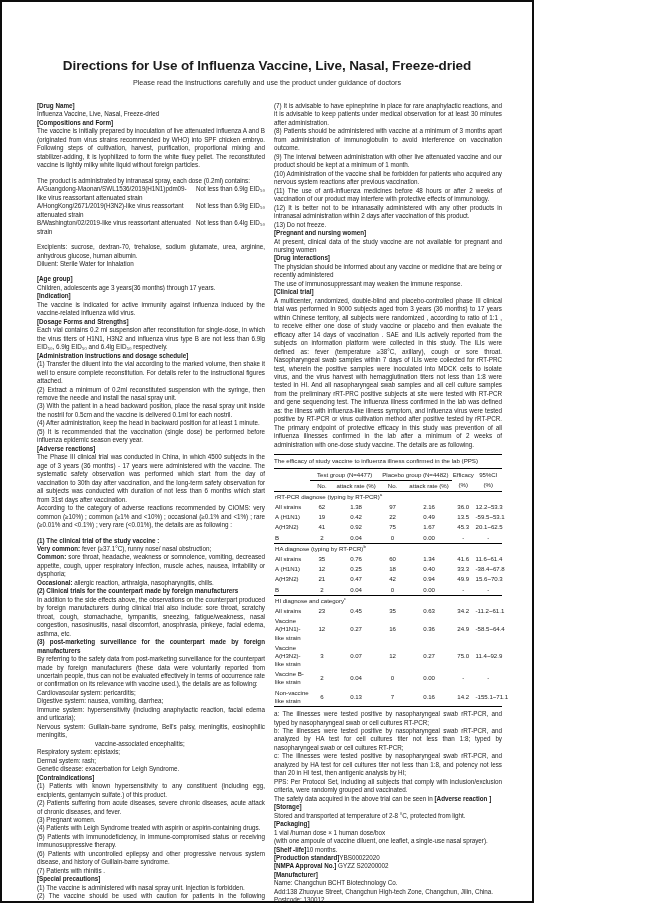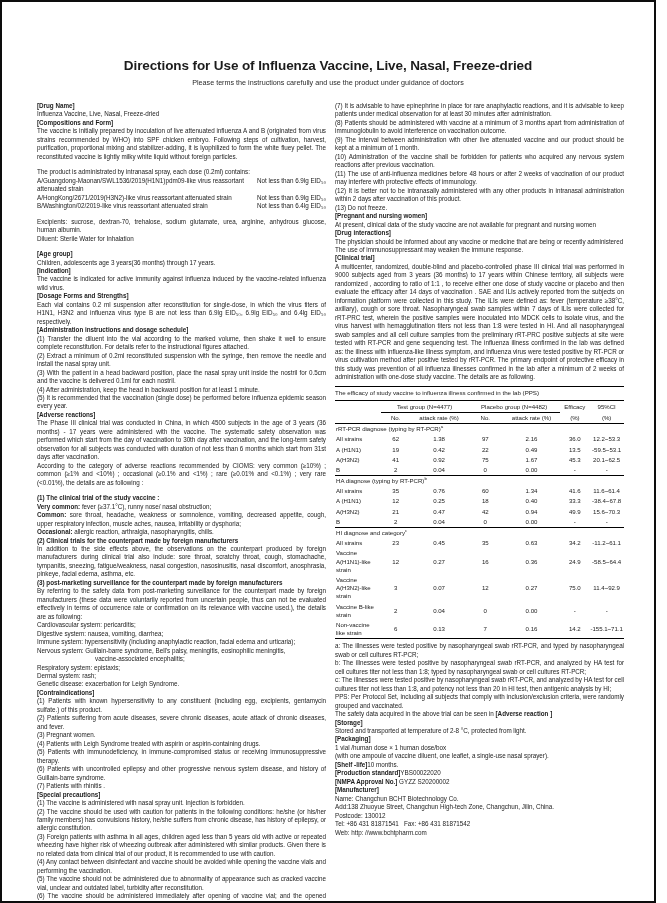--- a/index.html
+++ b/index.html
@@ -1,17 +1,17 @@
 <!DOCTYPE html>
 <html><head>
 <meta charset="utf-8">
 <style>
   html,body{margin:0;padding:0;background:#ffffff;}
   .page{
-    width:656px;height:903px;box-sizing:border-box;background:#fff;
+    width:534px;height:903px;box-sizing:border-box;background:#fff;
     border:2px solid #0d0d0d;overflow:hidden;
     font-family:"Liberation Sans",sans-serif;color:#1c1c1c;
   }
   .doc-title{text-align:center;font-weight:bold;font-size:13.5px;margin-top:56px;letter-spacing:-0.1px;}
   .doc-sub{text-align:center;font-size:7.2px;margin-top:5px;color:#2a2a2a;}
   .cols{display:flex;gap:9px;padding:15px 30px 0 35px;}
   .col{flex:1;min-width:0;font-size:6.3px;line-height:1.345;letter-spacing:-0.02px;}
   .blk{margin:0;}
   .blk.p{text-align:justify;}
   .h{font-weight:bold;}
@@ -30,21 +30,21 @@
   table.eff td.lbl{text-align:left;}
   table.eff tr.sec td{text-align:left;border-top:1px solid #000;}
   table.eff tbody tr.lastrow td{border-bottom:1px solid #000;}
   sup{font-size:4.4px;line-height:0;}
 </style>
 </head>
 <body>
 
 <div class="page">
   <div class="doc-title">Directions for Use of Influenza Vaccine, Live, Nasal, Freeze-dried</div>
-  <div class="doc-sub">Please terms the instructions carefully and use the product under guidance of doctors</div>
+  <div class="doc-sub">Please read the instructions carefully and use the product under guidance of doctors</div>
   <div class="cols">
     <div class="col" id="col-left">
         <div class="blk h">[Drug Name]</div>
         <div class="blk p">Influenza Vaccine, Live, Nasal, Freeze-dried</div>
         <div class="blk h">[Compositions and Form]</div>
         <div class="blk p">The vaccine is initially prepared by inoculation of live attenuated influenza A and B (originated from virus strains recommended by WHO) into SPF chicken embryo. Following steps of cultivation, harvest, purification, proportional mixing and stabilizer-adding, it is lyophilized to form the white fluey pellet. The reconstituted vaccine is lightly milky white liquid without foreign particles.</div>
         <div class="gap"></div>
         <div class="blk p">The product is administrated by intranasal spray, each dose (0.2ml) contains:</div>
         <div class="blk kv">
           <span>A/Guangdong-Maonan/SWL1536/2019(H1N1)pdm09-like virus reassortant attenuated strain</span>

